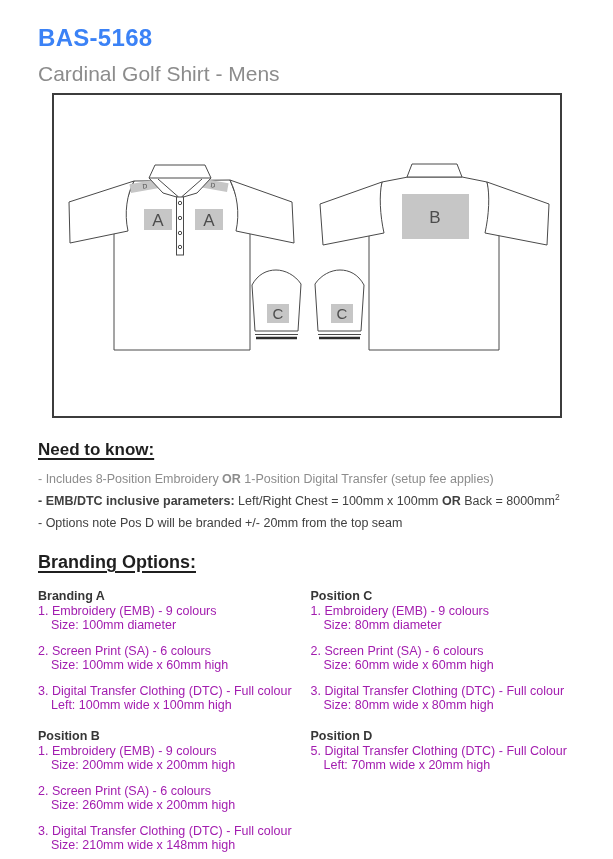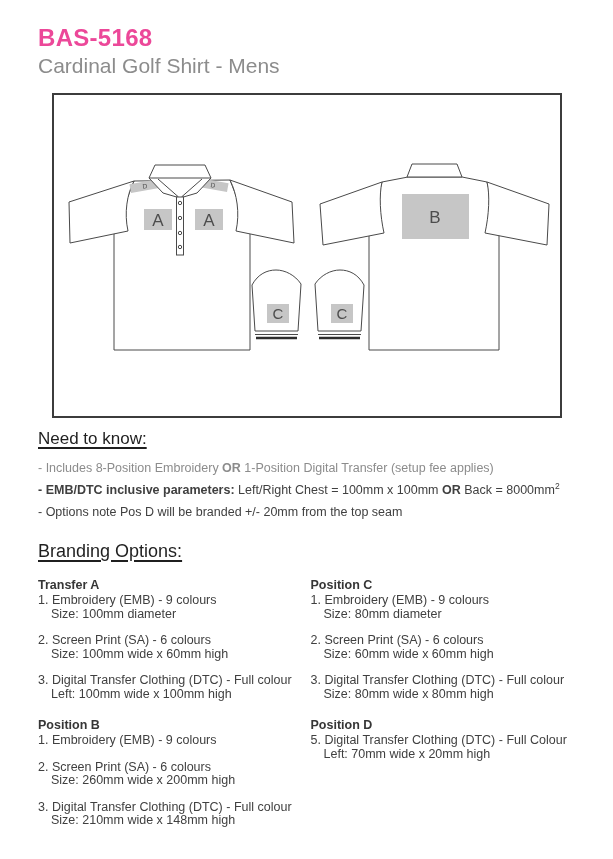--- a/index.html
+++ b/index.html
@@ -2,55 +2,55 @@
 <html><head>
 <meta charset="utf-8">
 <style>
   html,body { margin:0; padding:0; background:#fff; }
   .page {
     position:relative; width:613px; height:859px; background:#ffffff;
     font-family:"Liberation Sans", sans-serif; overflow:hidden;
   }
   
   .header { position:absolute; left:38px; top:24px; }
-  .title { font-size:24px; font-weight:bold; color:#ec4899; letter-spacing:0.3px; margin:0; }
-  .subtitle { font-size:21px; color:#8c8c8c; margin:2px 0 0 0; }
+  .title { font-size:24px; font-weight:bold; color:#3b82f6; letter-spacing:0.3px; margin:0; }
+  .subtitle { font-size:21px; color:#8c8c8c; margin:10px 0 0 0; }
 
   
   .diagram-box {
     position:absolute; left:52px; top:93px; width:506px; height:321px;
     border:2px solid #3c3c3c; box-sizing:content-box; background:#fff;
   }
   .diagram-box svg { display:block; }
   .shirt-line { fill:#ffffff; stroke:#4a4a4a; stroke-width:1; }
   .seam { fill:none; stroke:#4a4a4a; stroke-width:1; }
   .marker-rect { fill:#c6c6c6; stroke:none; }
   .marker-letter { fill:#4d4d4d; font-family:"Liberation Sans", sans-serif; }
   .cuff-thick { stroke:#2e2e2e; stroke-width:2.6; fill:none; }
 
   
   .need { position:absolute; left:38px; top:429px; width:545px; }
   .section-heading {
-    font-size:17px; font-weight:normal; color:#1f1f1f; margin:0 0 10px 0;
+    font-size:17px; font-weight:bold; color:#1f1f1f; margin:11px 0 10px 0;
     text-decoration:underline; text-decoration-thickness:2px; text-underline-offset:3px;
   }
   .need-line { font-size:12.5px; line-height:18px; color:#8c8c8c; }
   .need-line b { font-weight:bold; }
   .red { color:#404040; }
   .need-line sup { font-size:8.5px; }
   .mt4 { margin-top:4px; }
 
   
   .branding { position:absolute; left:38px; top:541px; width:545px; }
   .branding .section-heading { font-size:18px; margin-bottom:16px; }
   .cols { display:flex; }
   .col { width:280px; }
   .pos-block { margin-bottom:17px; }
   .pos-title { font-size:12.5px; font-weight:bold; color:#363636; margin:0 0 2px 0; }
-  .opt-item { font-size:12.5px; line-height:13.5px; color:#404040; margin-bottom:13px; }
+  .opt-item { font-size:12.5px; line-height:13.5px; color:#a21caf; margin-bottom:13px; }
   .opt-item .size { padding-left:13px; }
 </style>
 </head>
 <body>
 
 <div class="page">
 
   <div class="header">
     <h1 class="title">BAS-5168</h1>
     <div class="subtitle">Cardinal Golf Shirt - Mens</div>
@@ -120,38 +120,39 @@
     <div class="need-line"><span>- Includes 8-Position Embroidery </span><b>OR</b><span> 1-Position Digital Transfer (setup fee applies)</span></div>
     <div class="need-line red"><b>- EMB/DTC inclusive parameters:</b><span> Left/Right Chest = 100mm x 100mm </span><b>OR</b><span> Back = 8000mm</span><sup>2</sup></div>
     <div class="need-line red mt4">- Options note Pos D will be branded +/- 20mm from the top seam</div>
   </div>
 
   <div class="branding">
     <h2 class="section-heading">Branding Options:</h2>
     <div class="cols">
       <div class="col">
         <div class="pos-block">
-          <div class="pos-title">Transfer A</div>
+          <div class="pos-title">Branding A</div>
           <div class="opt-item">
             <div>1. Embroidery (EMB) - 9 colours</div>
             <div class="size">Size: 100mm diameter</div>
           </div>
           <div class="opt-item">
             <div>2. Screen Print (SA) - 6 colours</div>
             <div class="size">Size: 100mm wide x 60mm high</div>
           </div>
           <div class="opt-item">
             <div>3. Digital Transfer Clothing (DTC) - Full colour</div>
             <div class="size">Left: 100mm wide x 100mm high</div>
           </div>
         </div>
         <div class="pos-block">
           <div class="pos-title">Position B</div>
           <div class="opt-item">
             <div>1. Embroidery (EMB) - 9 colours</div>
+            <div class="size">Size: 200mm wide x 200mm high</div>
           </div>
           <div class="opt-item">
             <div>2. Screen Print (SA) - 6 colours</div>
             <div class="size">Size: 260mm wide x 200mm high</div>
           </div>
           <div class="opt-item">
             <div>3. Digital Transfer Clothing (DTC) - Full colour</div>
             <div class="size">Size: 210mm wide x 148mm high</div>
           </div>
         </div>

